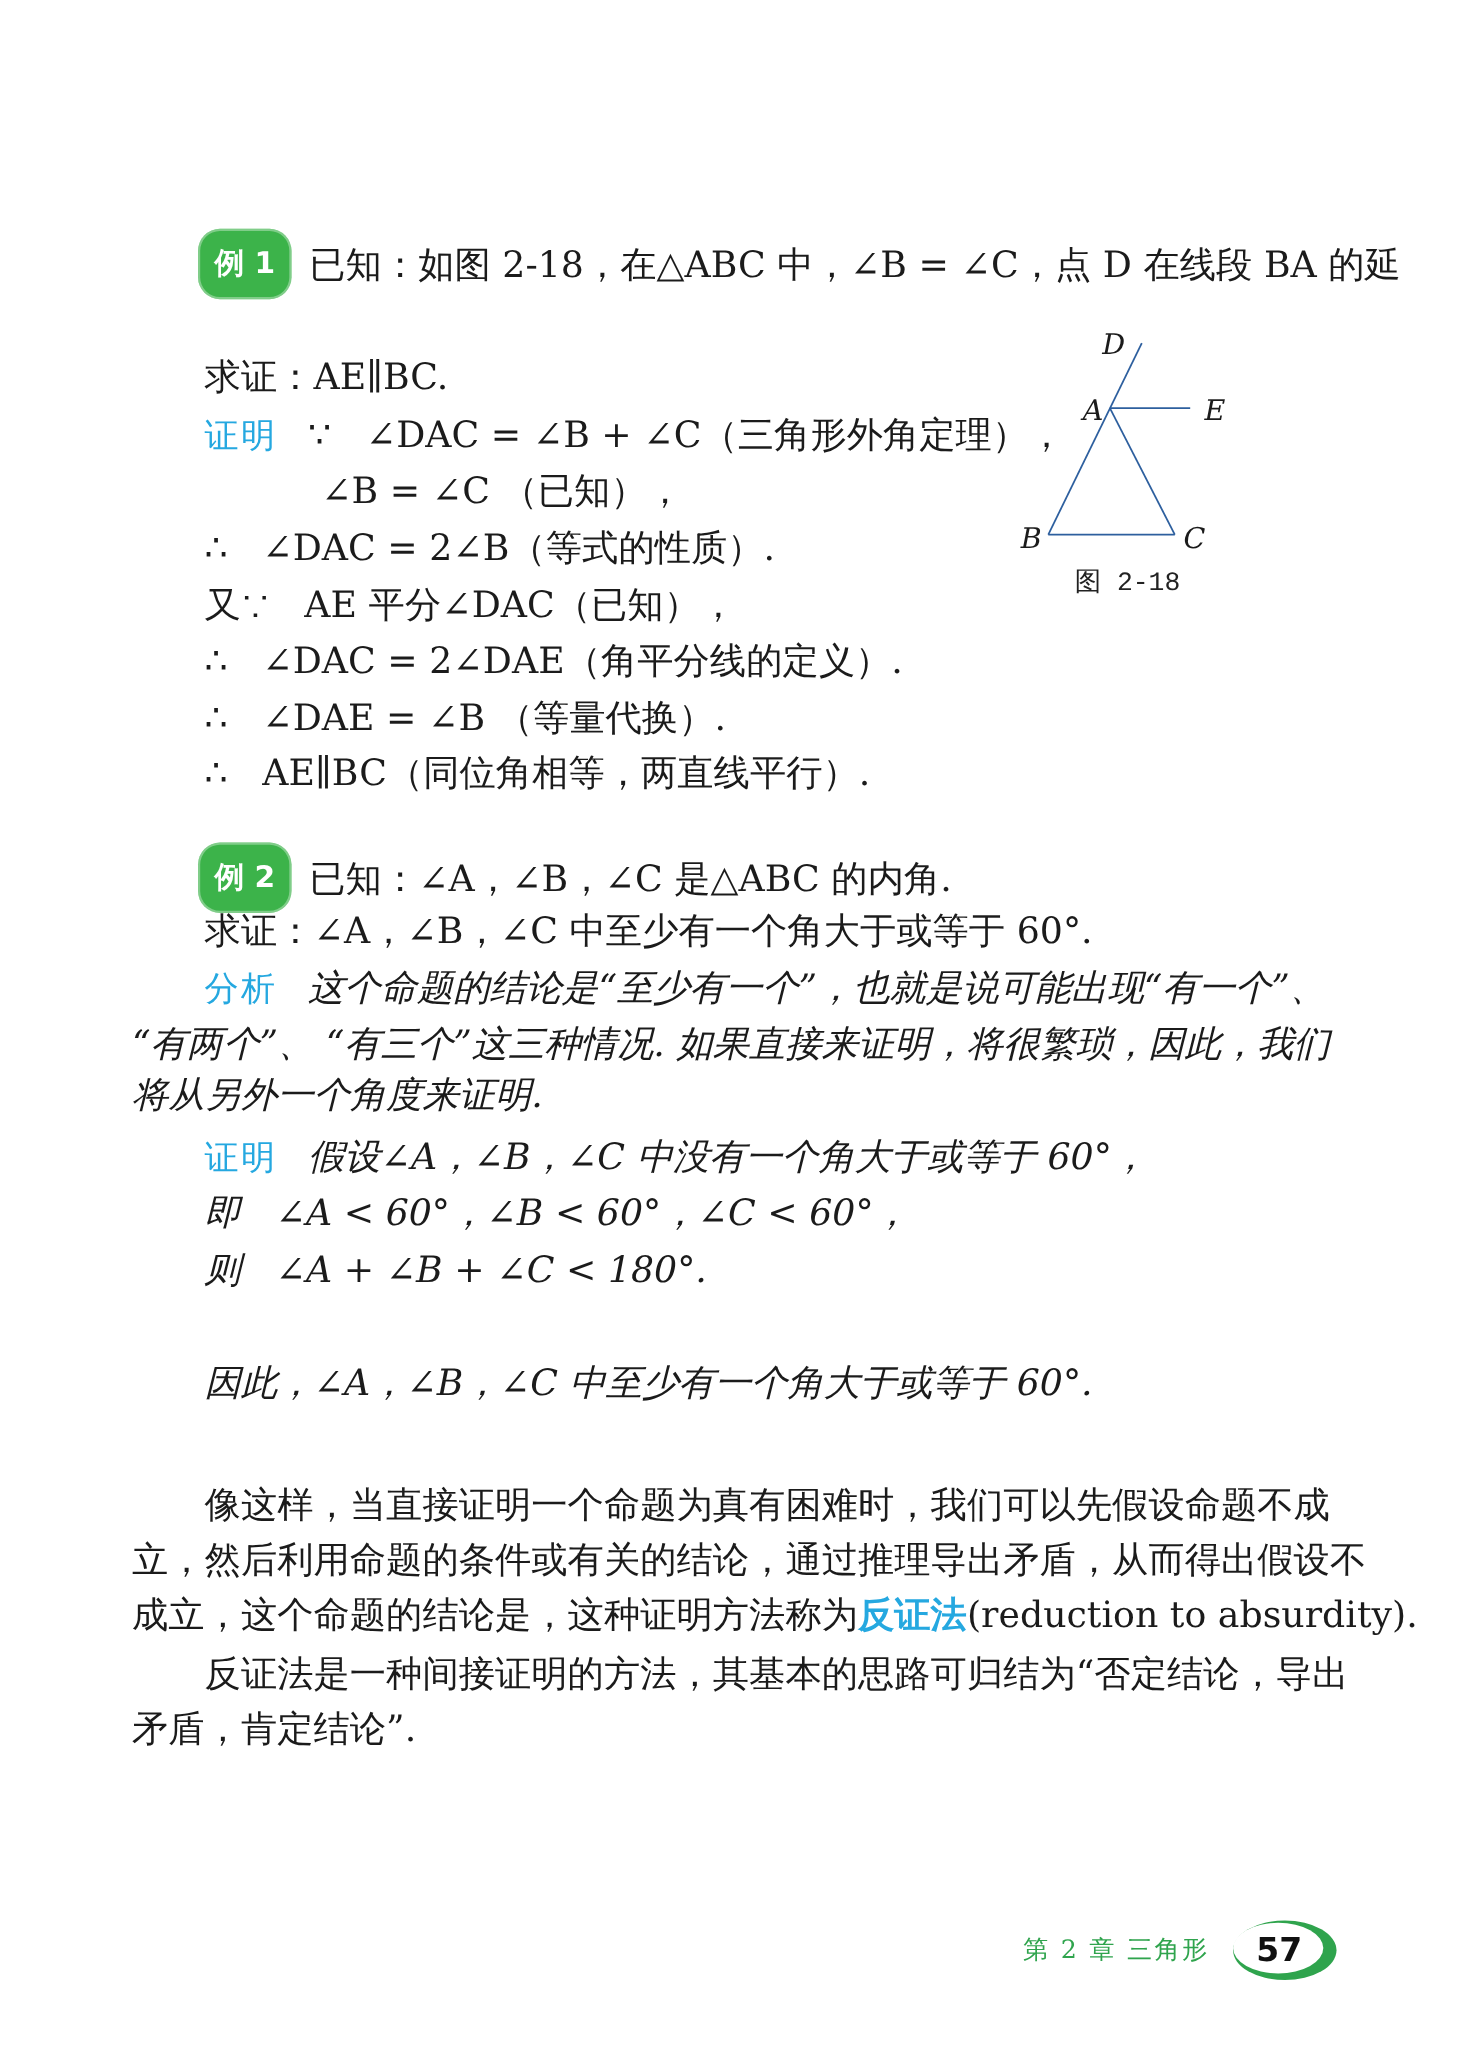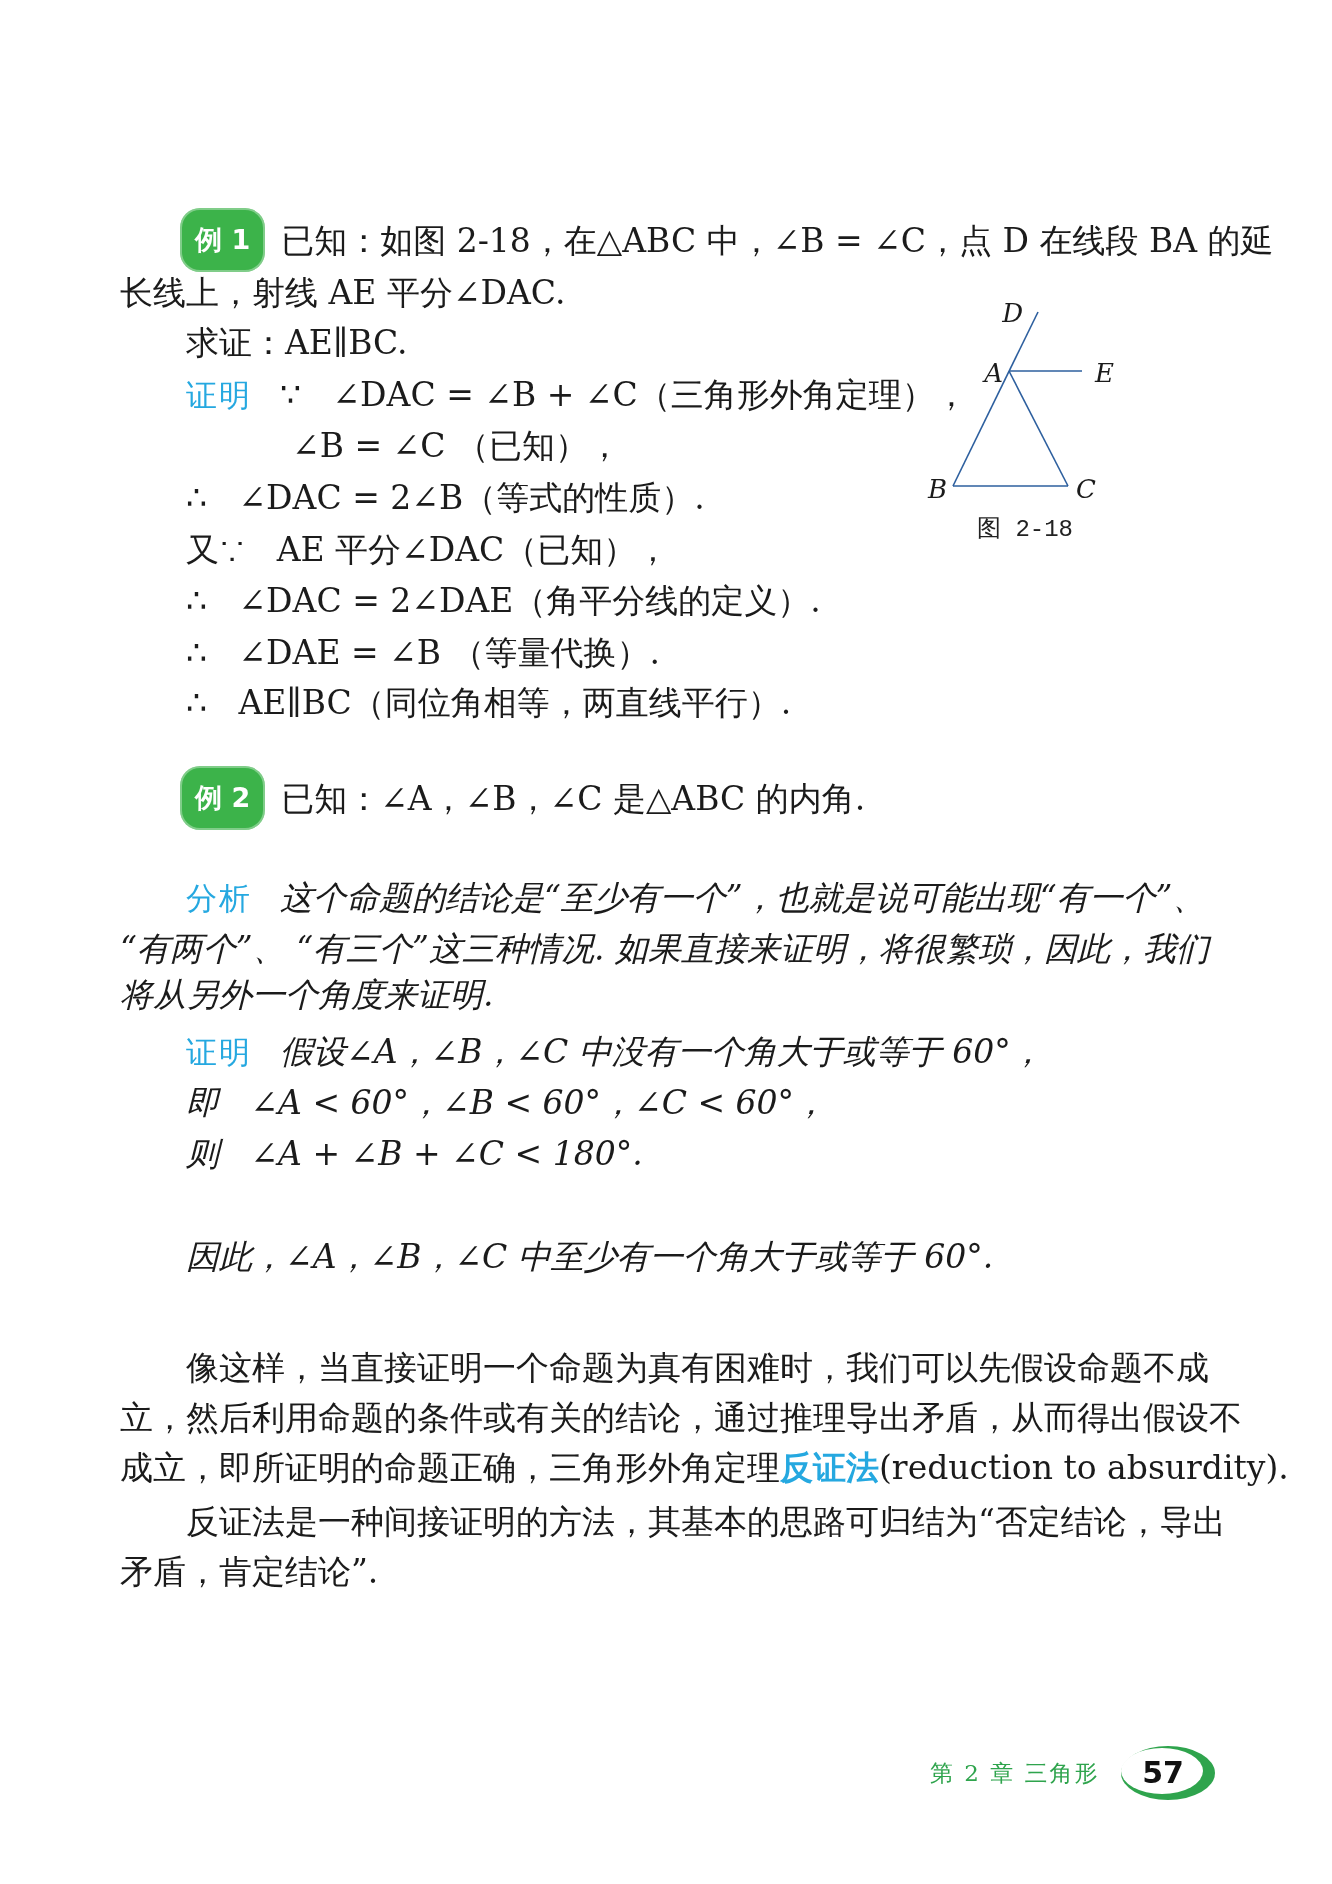--- a/index.html
+++ b/index.html
@@ -82,21 +82,20 @@
     width: 100px;
     height: 58px;
   }
 </style>
 </head>
 <body>
 
 <div class="page">
 
   <div class="line" style="top:211px;left:180px"><span class="badge">例 1</span><span>已知：如图 2-18，在△ABC 中，∠B = ∠C，点 D 在线段 BA 的延</span></div>
-  <div class="line" style="top:267px;left:120px">长线上，射线 AE 平分∠DAC.</div>
   <div class="line" style="top:317px;left:186px">求证：AE∥BC.</div>
   <div class="line" style="top:369px;left:186px"><span class="blue-label">证明</span><span>∵   ∠DAC = ∠B + ∠C（三角形外角定理），</span></div>
   <div class="line" style="top:420px;left:292px">∠B = ∠C （已知），</div>
   <div class="line" style="top:472px;left:186px">∴   ∠DAC = 2∠B（等式的性质）.</div>
   <div class="line" style="top:524px;left:186px">又∵   AE 平分∠DAC（已知），</div>
   <div class="line" style="top:575px;left:186px">∴   ∠DAC = 2∠DAE（角平分线的定义）.</div>
   <div class="line" style="top:677px;left:186px">∴   AE∥BC（同位角相等，两直线平行）.</div>
   <div class="line" style="top:627px;left:186px">∴   ∠DAE = ∠B （等量代换）.</div>
 
   <div class="figure">
@@ -112,31 +111,32 @@
         <text x="98" y="92" text-anchor="end">A</text>
         <text x="190" y="92" text-anchor="start">E</text>
         <text x="42" y="208" text-anchor="end">B</text>
         <text x="171" y="208" text-anchor="start">C</text>
       </g>
     </svg>
     <div class="figure-caption">图 2-18</div>
   </div>
 
   <div class="line" style="top:769px;left:180px"><span class="badge">例 2</span><span>已知：∠A，∠B，∠C 是△ABC 的内角.</span></div>
+  <div class="line" style="top:820px;left:186px">求证：∠A，∠B，∠C 中至少有一个角大于或等于 60°.</div>
   <div class="line" style="top:872px;left:186px"><span class="blue-label">分析</span><span class="kai">这个命题的结论是“至少有一个”，也就是说可能出现“有一个”、</span></div>
   <div class="line kai" style="top:969px;left:120px">将从另外一个角度来证明.</div>
   <div class="line kai" style="top:923px;left:120px">“有两个”、 “有三个”这三种情况. 如果直接来证明，将很繁琐，因此，我们</div>
   <div class="line" style="top:1026px;left:186px"><span class="blue-label">证明</span><span class="kai">假设∠A，∠B，∠C 中没有一个角大于或等于 60°，</span></div>
   <div class="line kai" style="top:1077px;left:186px">即   ∠A &lt; 60°，∠B &lt; 60°，∠C &lt; 60°，</div>
   <div class="line kai" style="top:1128px;left:186px">则   ∠A + ∠B + ∠C &lt; 180°.</div>
   <div class="line kai" style="top:1231px;left:186px">因此，∠A，∠B，∠C 中至少有一个角大于或等于 60°.</div>
 
   <div class="line" style="top:1342px;left:186px">像这样，当直接证明一个命题为真有困难时，我们可以先假设命题不成</div>
   <div class="line" style="top:1392px;left:120px">立，然后利用命题的条件或有关的结论，通过推理导出矛盾，从而得出假设不</div>
-  <div class="line" style="top:1442px;left:120px"><span>成立，即所证明的命题正确，三角形外角定理</span><span class="term">反证法</span><span>(reduction to absurdity).</span></div>
+  <div class="line" style="top:1442px;left:120px"><span>成立，这个命题的结论是，这种证明方法称为</span><span class="term">反证法</span><span>(reduction to absurdity).</span></div>
   <div class="line" style="top:1496px;left:186px">反证法是一种间接证明的方法，其基本的思路可归结为“否定结论，导出</div>
   <div class="line" style="top:1546px;left:120px">矛盾，肯定结论”.</div>
 
   <div class="footer-chapter">第 2 章  三角形</div>
   <svg class="footer-badge" viewBox="0 0 100 58">
     <ellipse cx="50" cy="29" rx="47" ry="27" fill="#2fa44d"></ellipse>
     <ellipse cx="44" cy="27" rx="41" ry="23" fill="#ffffff"></ellipse>
     <text x="45" y="39" text-anchor="middle" font-family="DejaVu Sans, sans-serif" font-size="30" font-weight="600" fill="#111111">57</text>
   </svg>
 

